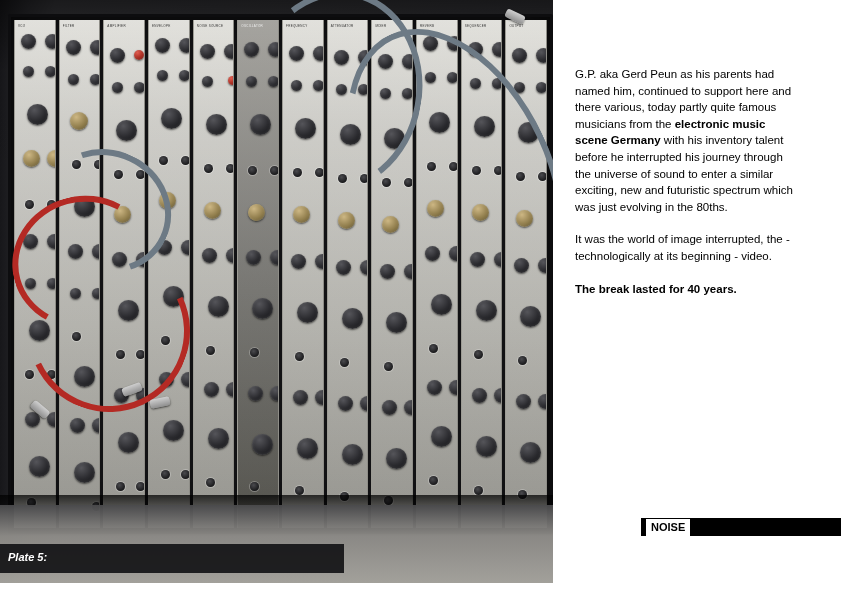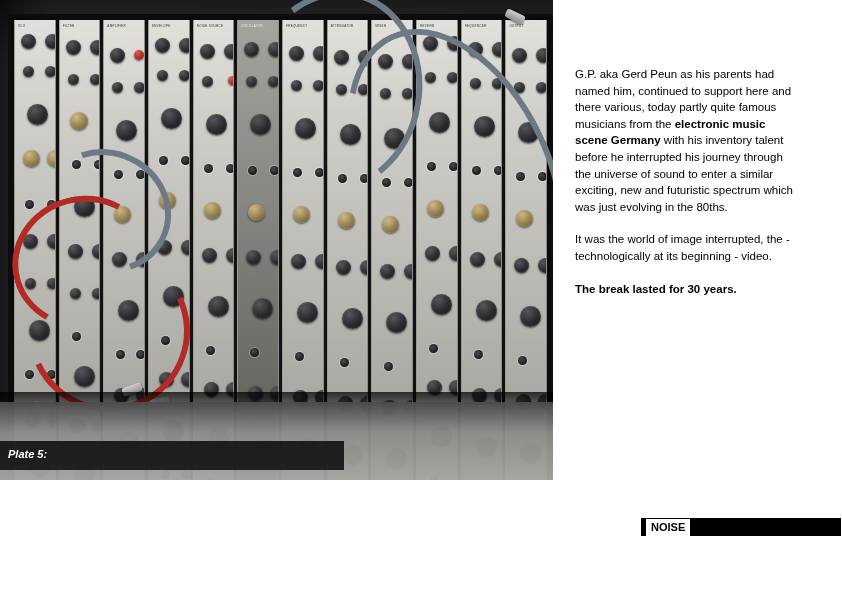--- a/index.html
+++ b/index.html
@@ -19,21 +19,21 @@
     width: 842px;
     height: 595px;
   }
 
   
   .photo-panel {
     position: absolute;
     left: 0;
     top: 0;
     width: 553px;
-    height: 480px;
+    height: 583px;
     background: #a16207;
     overflow: hidden;
   }
   .photo-bg {
     position: absolute;
     inset: 0;
     background:
       linear-gradient(180deg, rgba(0,0,0,0.55) 0%, rgba(0,0,0,0.05) 12%, rgba(0,0,0,0.0) 35%),
       linear-gradient(90deg, #17171a 0%, #2c2c30 5%, #3a3a3e 10%, #343438 100%);
   }
@@ -503,20 +503,20 @@
     <div class="caption">
       <div class="caption-title">Plate 5:</div>
     </div>
   </div>
 
   <div class="text-col">
     <p class="para">
       <span> G.P. aka Gerd Peun as his parents had named him, continued to support here and there various, today partly quite famous musicians from the </span><span class="b">electronic music scene Germany</span><span> with his inventory talent before he interrupted his journey through the universe of sound to enter a similar exciting, new and futuristic spectrum which was just evolving in the 80ths.</span>
     </p>
     <p class="para">It was the world of image interrupted, the - technologically at its beginning - video.</p>
-    <p class="strong-line">The break lasted for 30 years.</p>
+    <p class="strong-line">The break lasted for 40 years.</p>
   </div>
 
   <div class="memory-bar">
     <span class="memory-label">NOISE</span>
   </div>
 
 </div>
 
 </body></html>

